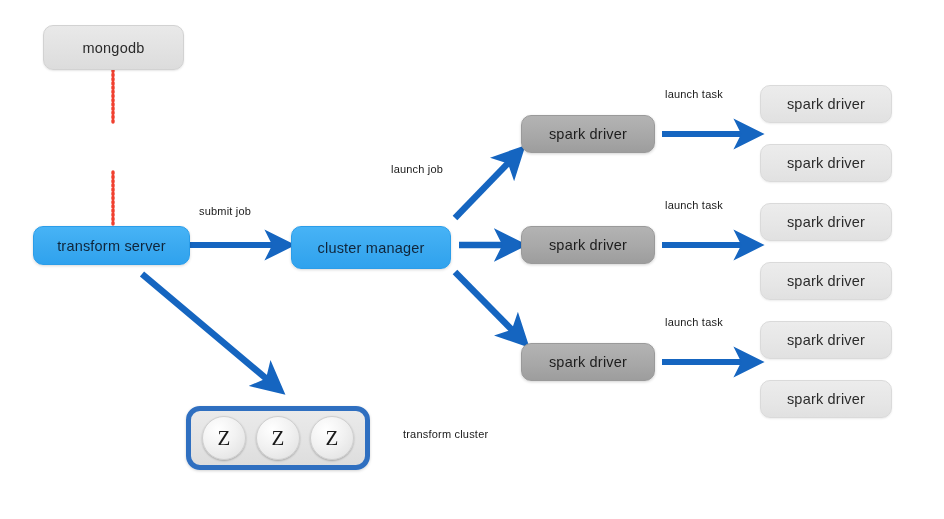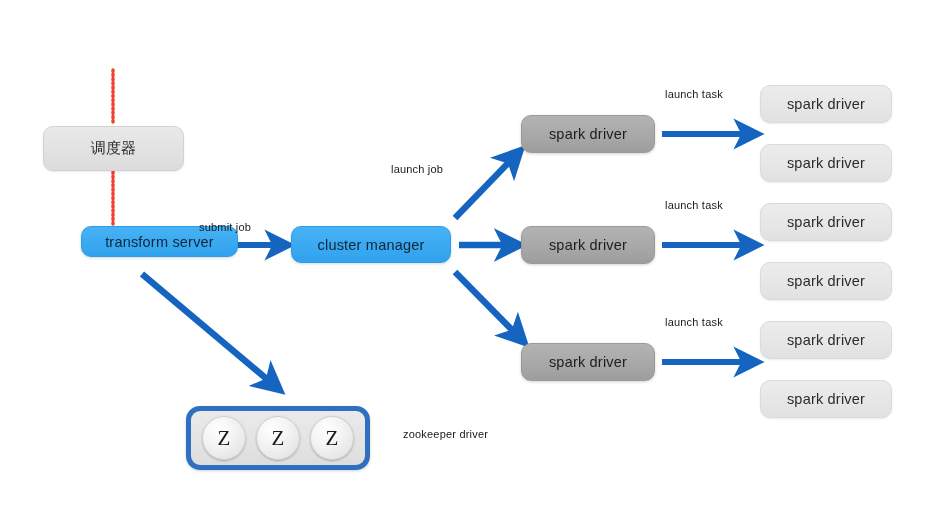--- a/index.html
+++ b/index.html
@@ -136,30 +136,30 @@
 
     <line x1="455" y1="272" x2="520" y2="338" stroke="#1565c0" stroke-width="6.5" marker-end="url(#bluehead)"></line>
 
     <line x1="662" y1="134" x2="752" y2="134" stroke="#1565c0" stroke-width="6" marker-end="url(#bluehead)"></line>
 
     <line x1="662" y1="245" x2="752" y2="245" stroke="#1565c0" stroke-width="6" marker-end="url(#bluehead)"></line>
 
     <line x1="662" y1="362" x2="752" y2="362" stroke="#1565c0" stroke-width="6" marker-end="url(#bluehead)"></line>
   </svg>
 
-
-  <div class="node grey-light" style="left:43px; top:126px; width:141px; height:45px;">
-    <span class="cjk">调度器</span>
-  </div>
-
-  <div class="node blue" style="left:33px; top:226px; width:157px; height:31px;margin-left:48px;">
+  <div class="node grey-light" style="left:43px; top:25px; width:141px; height:45px;">
+    <span>mongodb</span>
+  </div>
+
+
+  <div class="node blue" style="left:33px; top:226px; width:157px; height:39px;">
     <span>transform server</span>
   </div>
 
-  <div class="node blue" style="left:291px; top:226px; width:160px; height:37px;">
+  <div class="node blue" style="left:291px; top:226px; width:160px; height:43px;">
     <span>cluster manager</span>
   </div>
 
   <div class="node grey-dark" style="left:521px; top:115px; width:134px; height:38px;">
     <span>spark driver</span>
   </div>
   <div class="node grey-dark" style="left:521px; top:226px; width:134px; height:38px;">
     <span>spark driver</span>
   </div>
   <div class="node grey-dark" style="left:521px; top:343px; width:134px; height:38px;">
@@ -190,23 +190,23 @@
       <span>Z</span>
     </div>
     <div class="zk-node">
       <span>Z</span>
     </div>
     <div class="zk-node">
       <span>Z</span>
     </div>
   </div>
 
-  <div class="edge-label" style="left:403px; top:428px;">zookeeper driver</div>
-
-  <div class="edge-label" style="left:199px; top:205px;margin-top:16px;">submit job</div>
+  <div class="edge-label" style="left:403px; top:428px;">transform cluster</div>
+
+  <div class="edge-label" style="left:199px; top:205px;">submit job</div>
 
   <div class="edge-label" style="left:391px; top:163px;">launch job</div>
 
 
   <div class="edge-label" style="left:665px; top:88px;">launch task</div>
 
   <div class="edge-label" style="left:665px; top:199px;">launch task</div>
 
   <div class="edge-label" style="left:665px; top:316px;">launch task</div>
 

